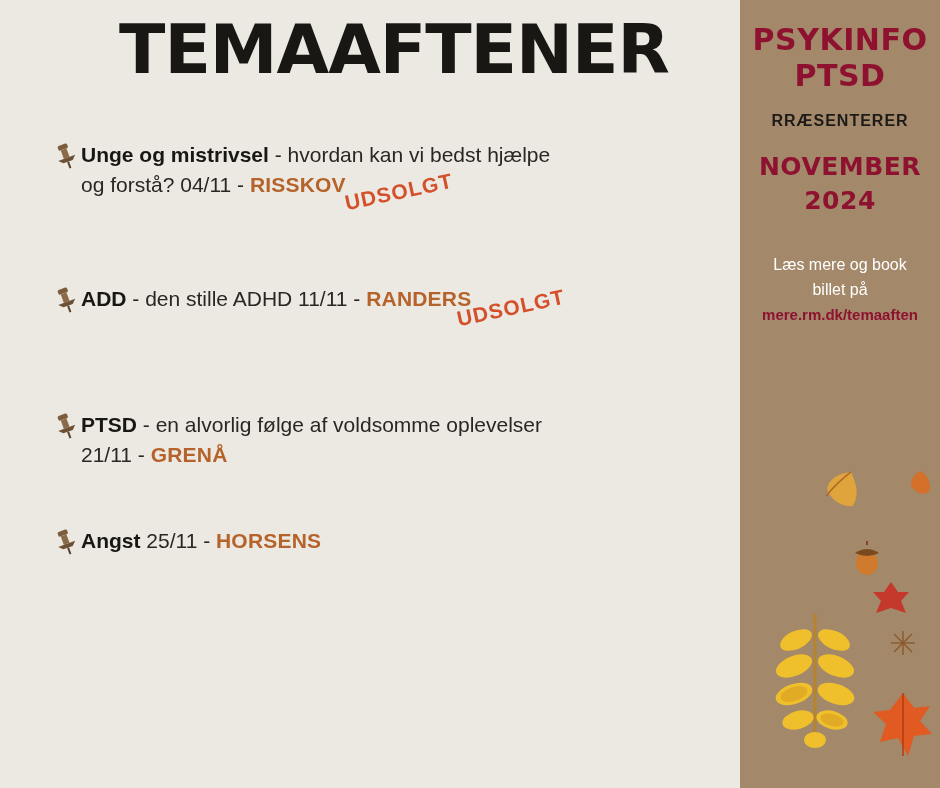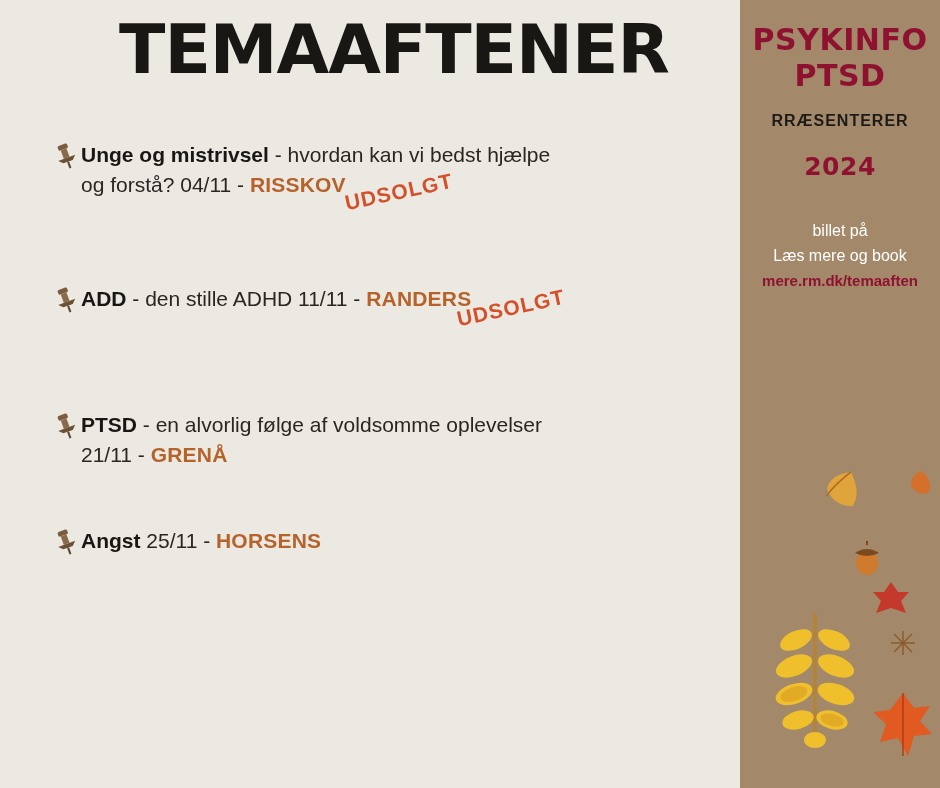--- a/index.html
+++ b/index.html
@@ -247,26 +247,27 @@
   <div class="sidebar">
 
     <div class="brand">
       <div>PSYKINFO</div>
       <div>PTSD</div>
     </div>
 
     <div class="presents">RRÆSENTERER</div>
 
     <div class="month">
+      <div>NOVEMBER</div>
       <div>2024</div>
     </div>
 
     <div class="booking">
+      <div>Læs mere og book</div>
       <div>billet på</div>
-      <div>Læs mere og book</div>
       <div class="link">mere.rm.dk/temaaften</div>
     </div>
 
     <span class="leaf" style="left:78px; top:468px;">
       <svg width="48" height="46" viewBox="0 0 48 46">
         <g transform="rotate(25 24 23)">
           <path d="M24 2 C34 10 42 20 40 32 C30 38 18 36 10 28 C6 18 14 8 24 2 Z" fill="#e0a43c"></path>
           <path d="M24 2 C18 14 14 24 12 34" stroke="#b06a22" stroke-width="1.6" fill="none"></path>
         </g>
       </svg>

